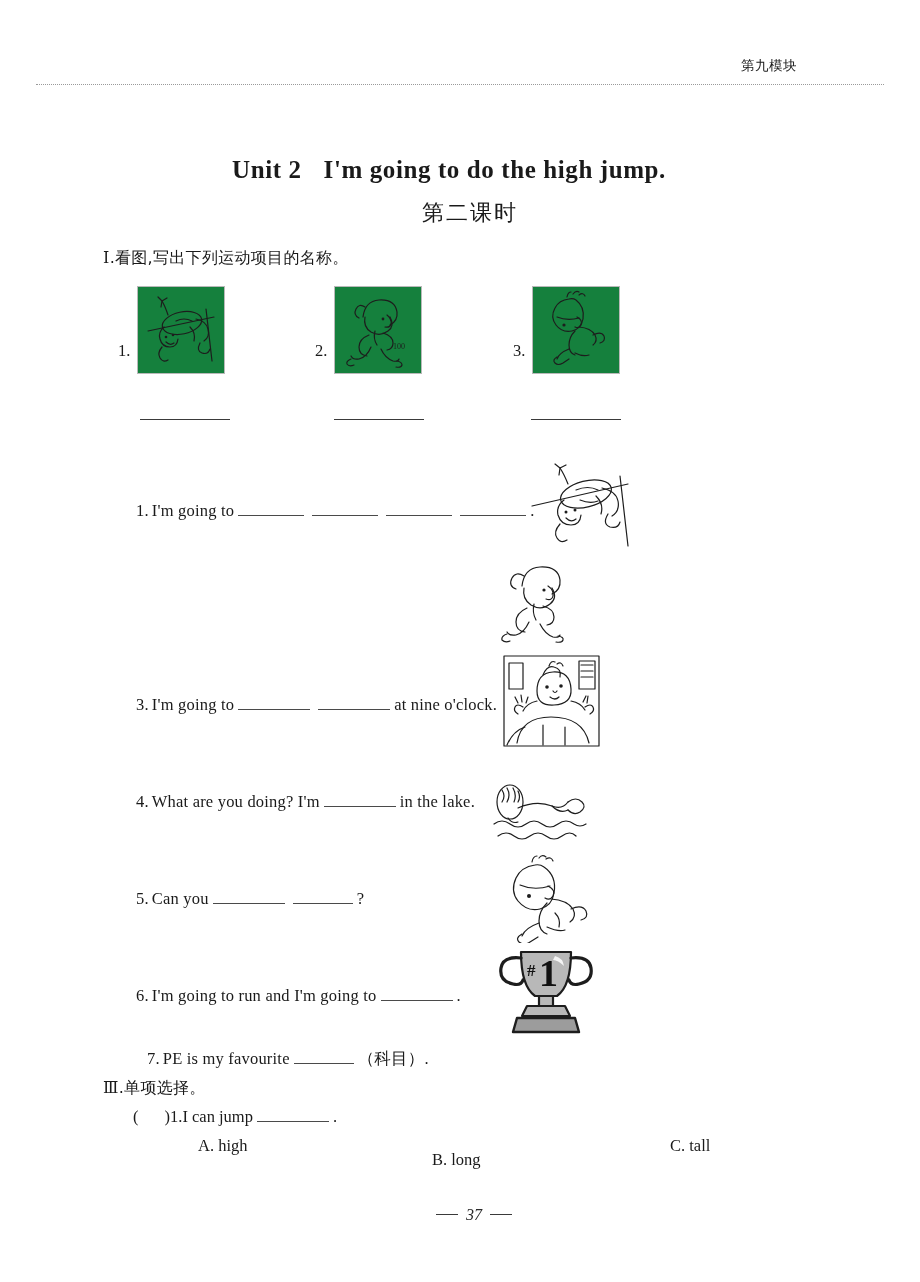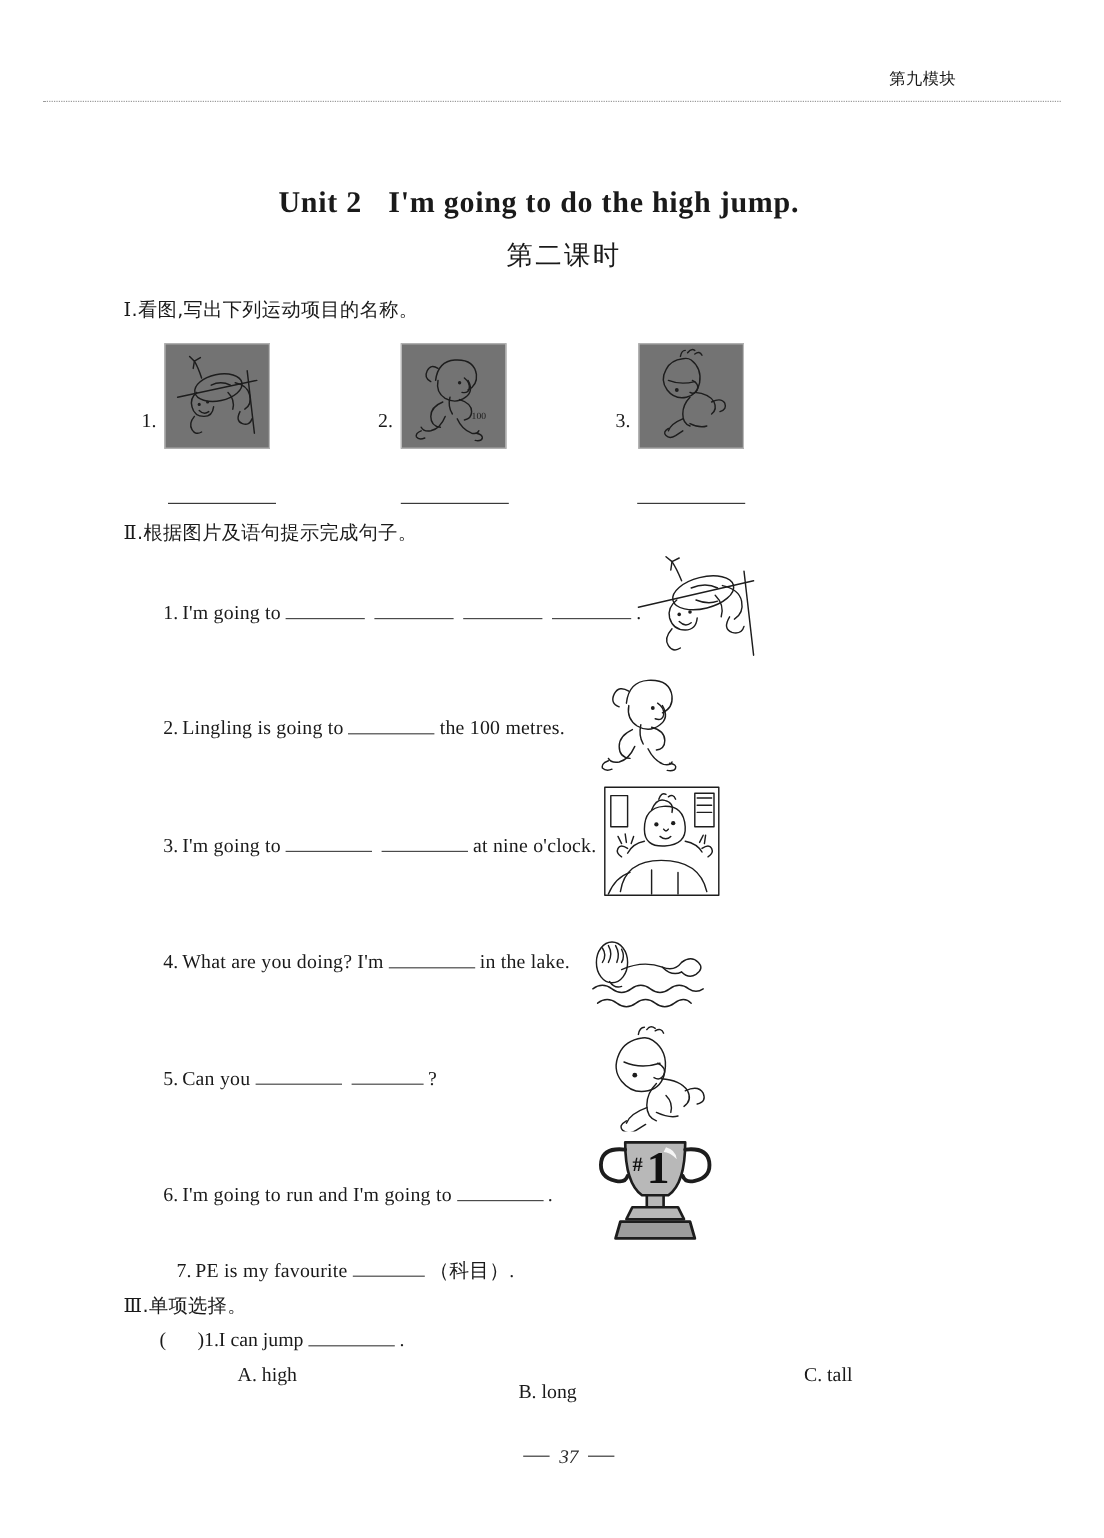--- a/index.html
+++ b/index.html
@@ -90,21 +90,21 @@
     font-size: 16.5px;
     margin-right: 7px;
     padding-top: 42px;
   }
   .pic-box {
     width: 88px;
     height: 88px;
     border: 1px solid #b9b9b9;
     box-sizing: border-box;
     position: relative;
-    background: #737373;
+    background: #15803d;
   }
   #pic1 { left: 118px; }
   #pic2 { left: 315px; }
   #pic3 { left: 513px; }
 
   .blank-line {
     position: absolute;
     height: 0;
     border-bottom: 1.1px solid #3a3a3a;
   }
@@ -275,31 +275,25 @@
         <path class="ink-thin" d="M24 70 q-5 3 -2 6 q3 3 8 0 l6 -4"></path>
         <path class="ink-thin" d="M42 66 q8 4 14 2"></path>
       </svg>
     </div>
   </div>
 
   <div class="blank-line" id="ans1"></div>
   <div class="blank-line" id="ans2"></div>
   <div class="blank-line" id="ans3"></div>
 
-  <div class="sec-heading" id="sec2">
-    <span class="rom">Ⅱ</span><span>.根据图片及语句提示完成句子。</span>
-  </div>
 
   <div class="q-row" id="q1">
     <span class="num">1.</span><span>I'm going to</span><span class="ul w1"></span><span class="ul w1"></span><span class="ul w1"></span><span class="ul w1"></span><span>.</span>
   </div>
 
-  <div class="q-row" id="q2">
-    <span class="num">2.</span><span>Lingling is going to</span><span class="ul w2"></span><span>the 100 metres.</span>
-  </div>
 
   <div class="q-row" id="q3">
     <span class="num">3.</span><span>I'm going to</span><span class="ul w2"></span><span class="ul w2"></span><span>at nine o'clock.</span>
   </div>
 
   <div class="q-row" id="q4">
     <span class="num">4.</span><span>What are you doing?  I'm</span><span class="ul w2"></span><span>in the lake.</span>
   </div>
 
   <div class="q-row" id="q5">

